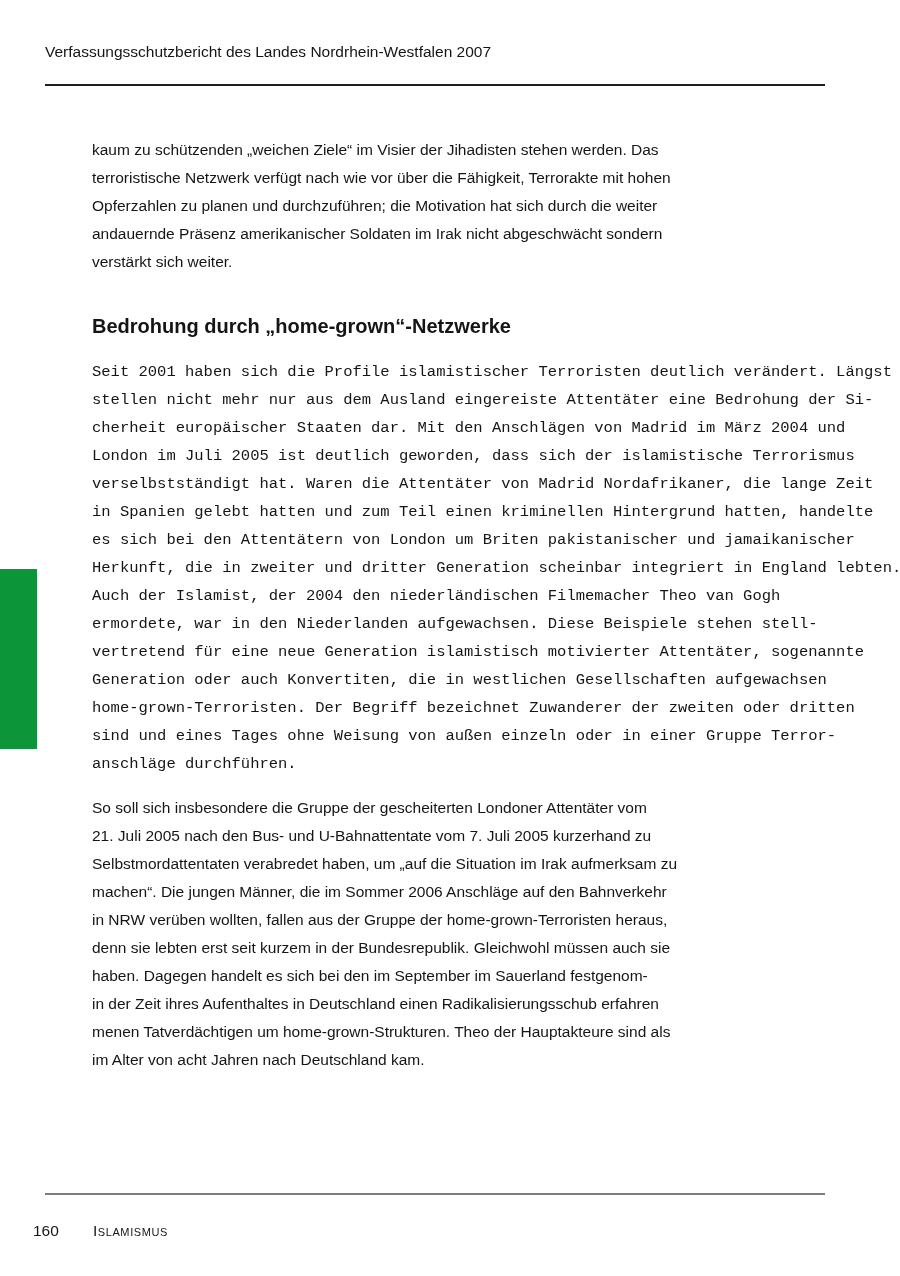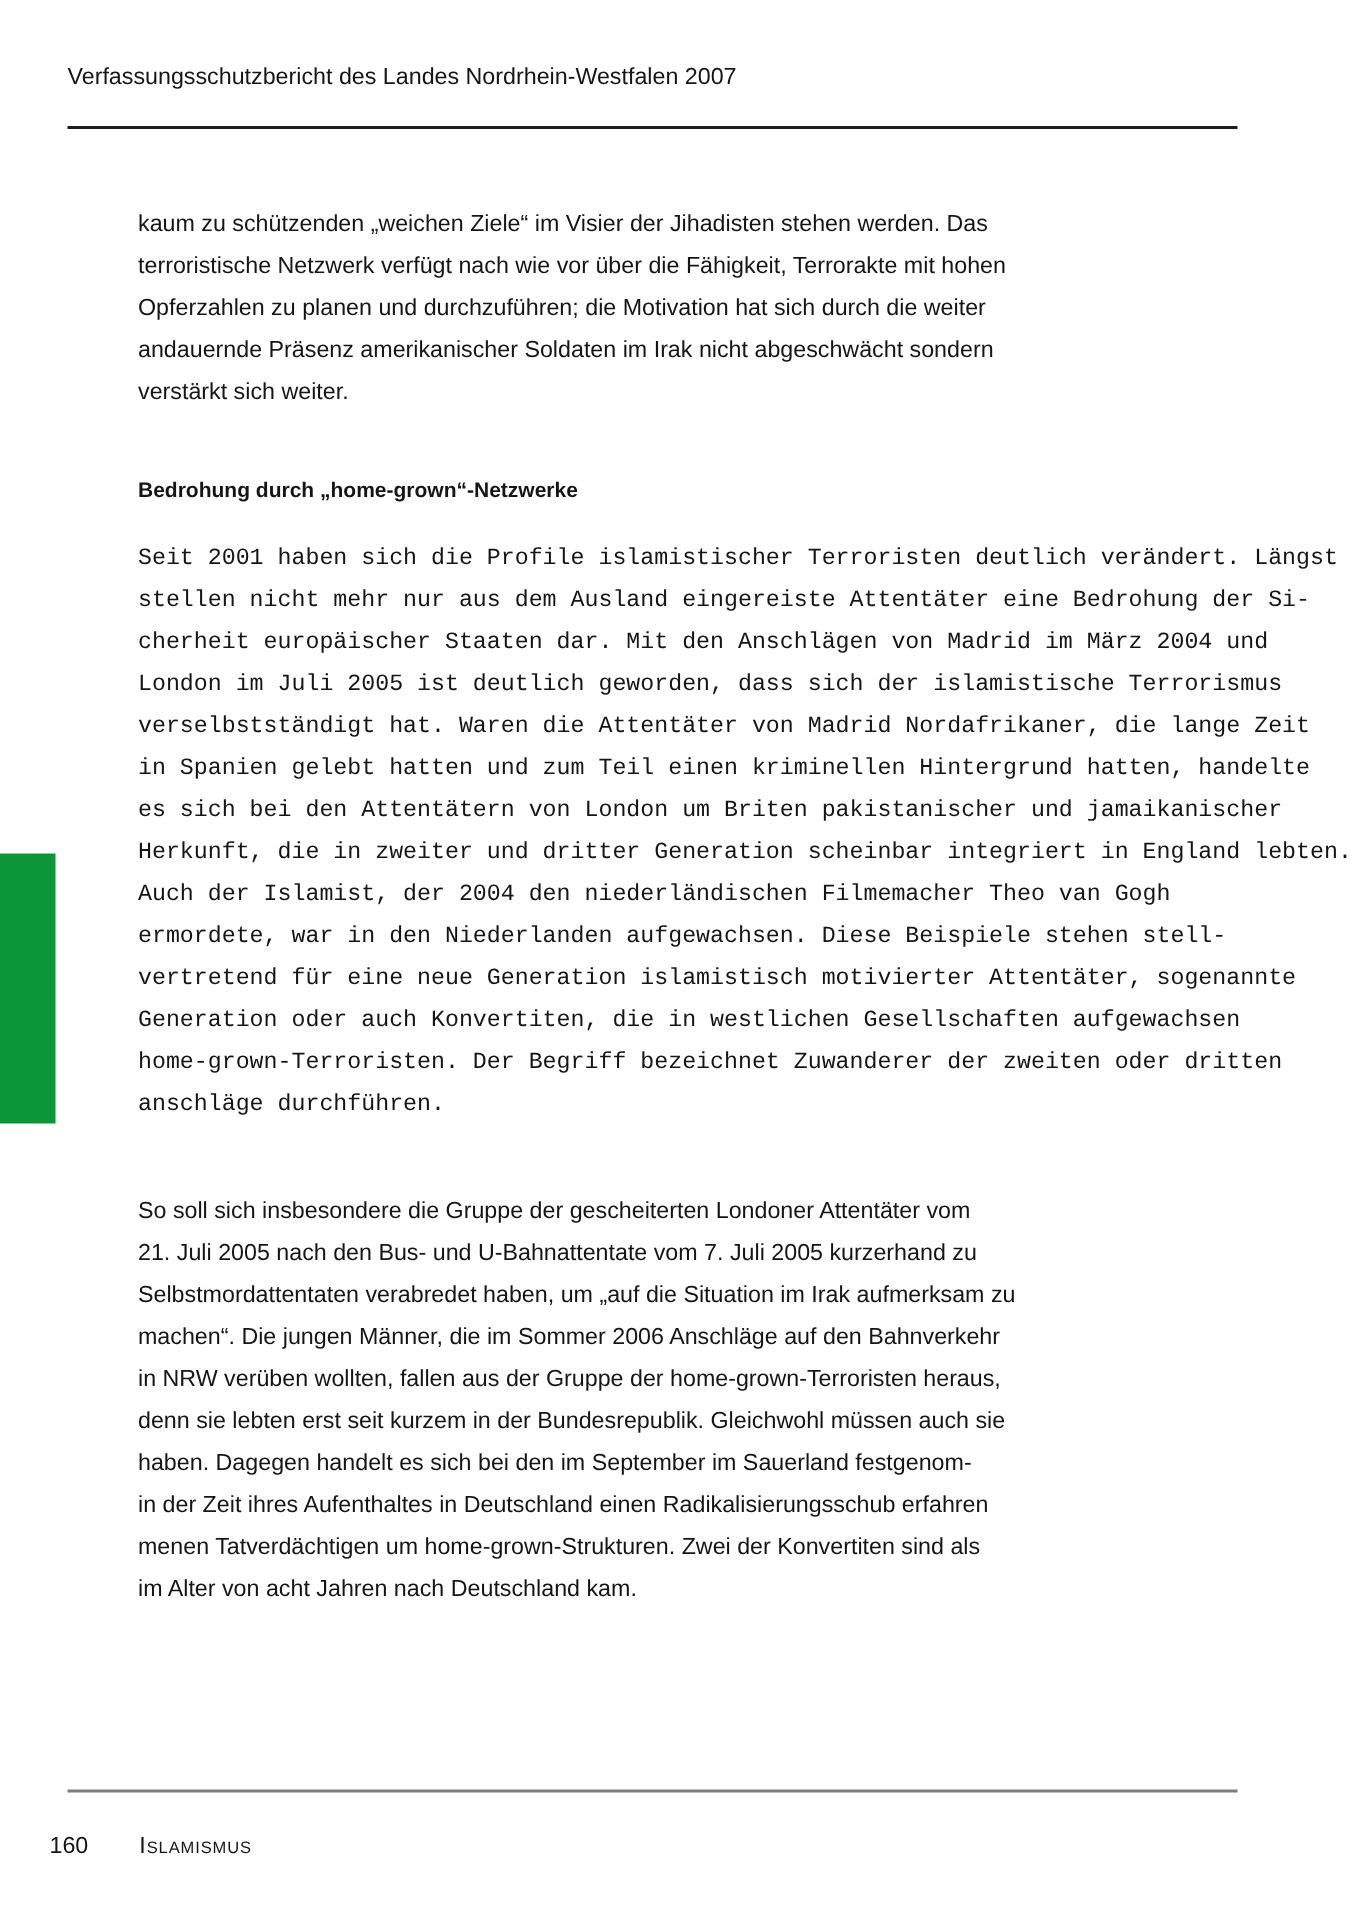--- a/index.html
+++ b/index.html
@@ -23,21 +23,21 @@
 
   .body-block {
     position: absolute; left: 92px;
     font-size: 15.5px; line-height: 28px;
   }
   .body-block .line { white-space: nowrap; }
 
   .p1 { top: 112px; }
   .section-heading {
     position: absolute; left: 92px; top: 288px;
-    font-size: 14px; font-weight: bold; line-height: 28px; white-space: nowrap;
+    font-size: 20px; font-weight: bold; line-height: 28px; white-space: nowrap;
   }
   .p2 { top: 334px; font-family: Liberation Mono, monospace; }
   .p3 { top: 770px; }
 
   .marker-tab {
     position: absolute; left: 0; top: 545px;
     width: 37px; height: 180px;
     background: #0d9539; 
   }
 
@@ -81,35 +81,36 @@
       <div class="line">London im Juli 2005 ist deutlich geworden, dass sich der islamistische Terrorismus</div>
       <div class="line">verselbstständigt hat. Waren die Attentäter von Madrid Nordafrikaner, die lange Zeit</div>
       <div class="line">in Spanien gelebt hatten und zum Teil einen kriminellen Hintergrund hatten, handelte</div>
       <div class="line">es sich bei den Attentätern von London um Briten pakistanischer und jamaikanischer</div>
       <div class="line">Herkunft, die in zweiter und dritter Generation scheinbar integriert in England lebten.</div>
       <div class="line">Auch der Islamist, der 2004 den niederländischen Filmemacher Theo van Gogh</div>
       <div class="line">ermordete, war in den Niederlanden aufgewachsen. Diese Beispiele stehen stell-</div>
       <div class="line">vertretend für eine neue Generation islamistisch motivierter Attentäter, sogenannte</div>
       <div class="line">Generation oder auch Konvertiten, die in westlichen Gesellschaften aufgewachsen</div>
       <div class="line">home-grown-Terroristen. Der Begriff bezeichnet Zuwanderer der zweiten oder dritten</div>
+      <div class="line">sind und eines Tages ohne Weisung von außen einzeln oder in einer Gruppe Terror-</div>
       <div class="line">anschläge durchführen.</div>
     </div>
 
   <div class="marker-tab" style="background: rgb(13, 149, 57);"></div>
 
   <div class="body-block p3">
       <div class="line">So soll sich insbesondere die Gruppe der gescheiterten Londoner Attentäter vom</div>
       <div class="line">21. Juli 2005 nach den Bus- und U-Bahnattentate vom 7. Juli 2005 kurzerhand zu</div>
       <div class="line">Selbstmordattentaten verabredet haben, um „auf die Situation im Irak aufmerksam zu</div>
       <div class="line">machen“. Die jungen Männer, die im Sommer 2006 Anschläge auf den Bahnverkehr</div>
       <div class="line">in NRW verüben wollten, fallen aus der Gruppe der home-grown-Terroristen heraus,</div>
       <div class="line">denn sie lebten erst seit kurzem in der Bundesrepublik. Gleichwohl müssen auch sie</div>
       <div class="line">haben. Dagegen handelt es sich bei den im September im Sauerland festgenom-</div>
       <div class="line">in der Zeit ihres Aufenthaltes in Deutschland einen Radikalisierungsschub erfahren</div>
-      <div class="line">menen Tatverdächtigen um home-grown-Strukturen. Zwei der Konvertiten sind als</div>
+      <div class="line">menen Tatverdächtigen um home-grown-Strukturen. Theo der Hauptakteure sind als</div>
       <div class="line">im Alter von acht Jahren nach Deutschland kam.</div>
     </div>
 
   <div class="footer-rule"></div>
 
   <div class="footer">
     <span class="page-number">160</span><span class="section-label">Islamismus</span>
   </div>
 
 </div>

